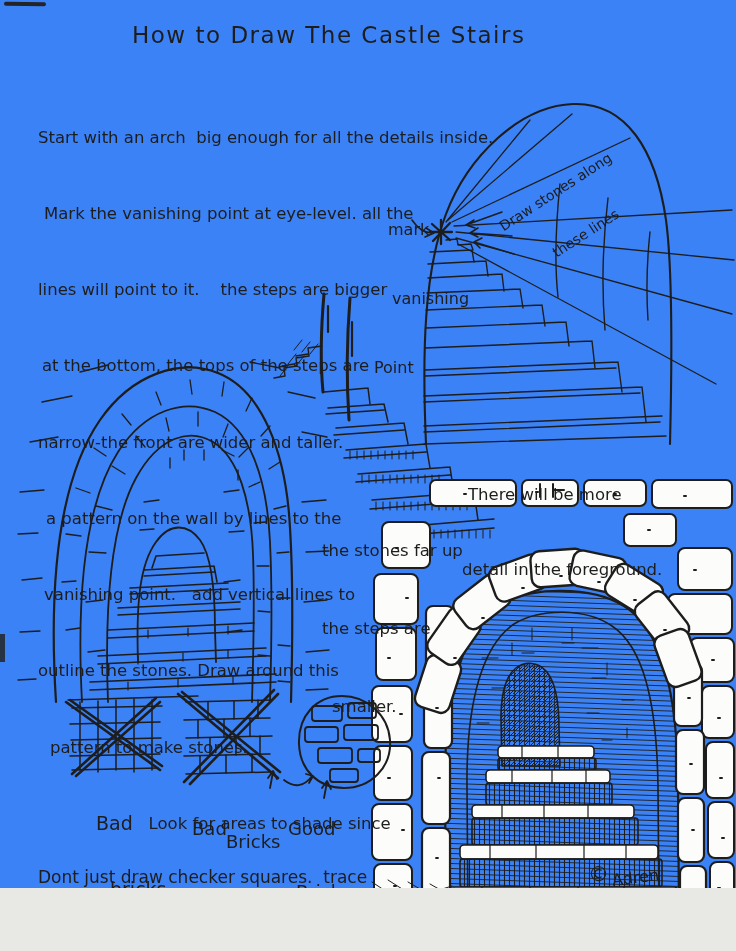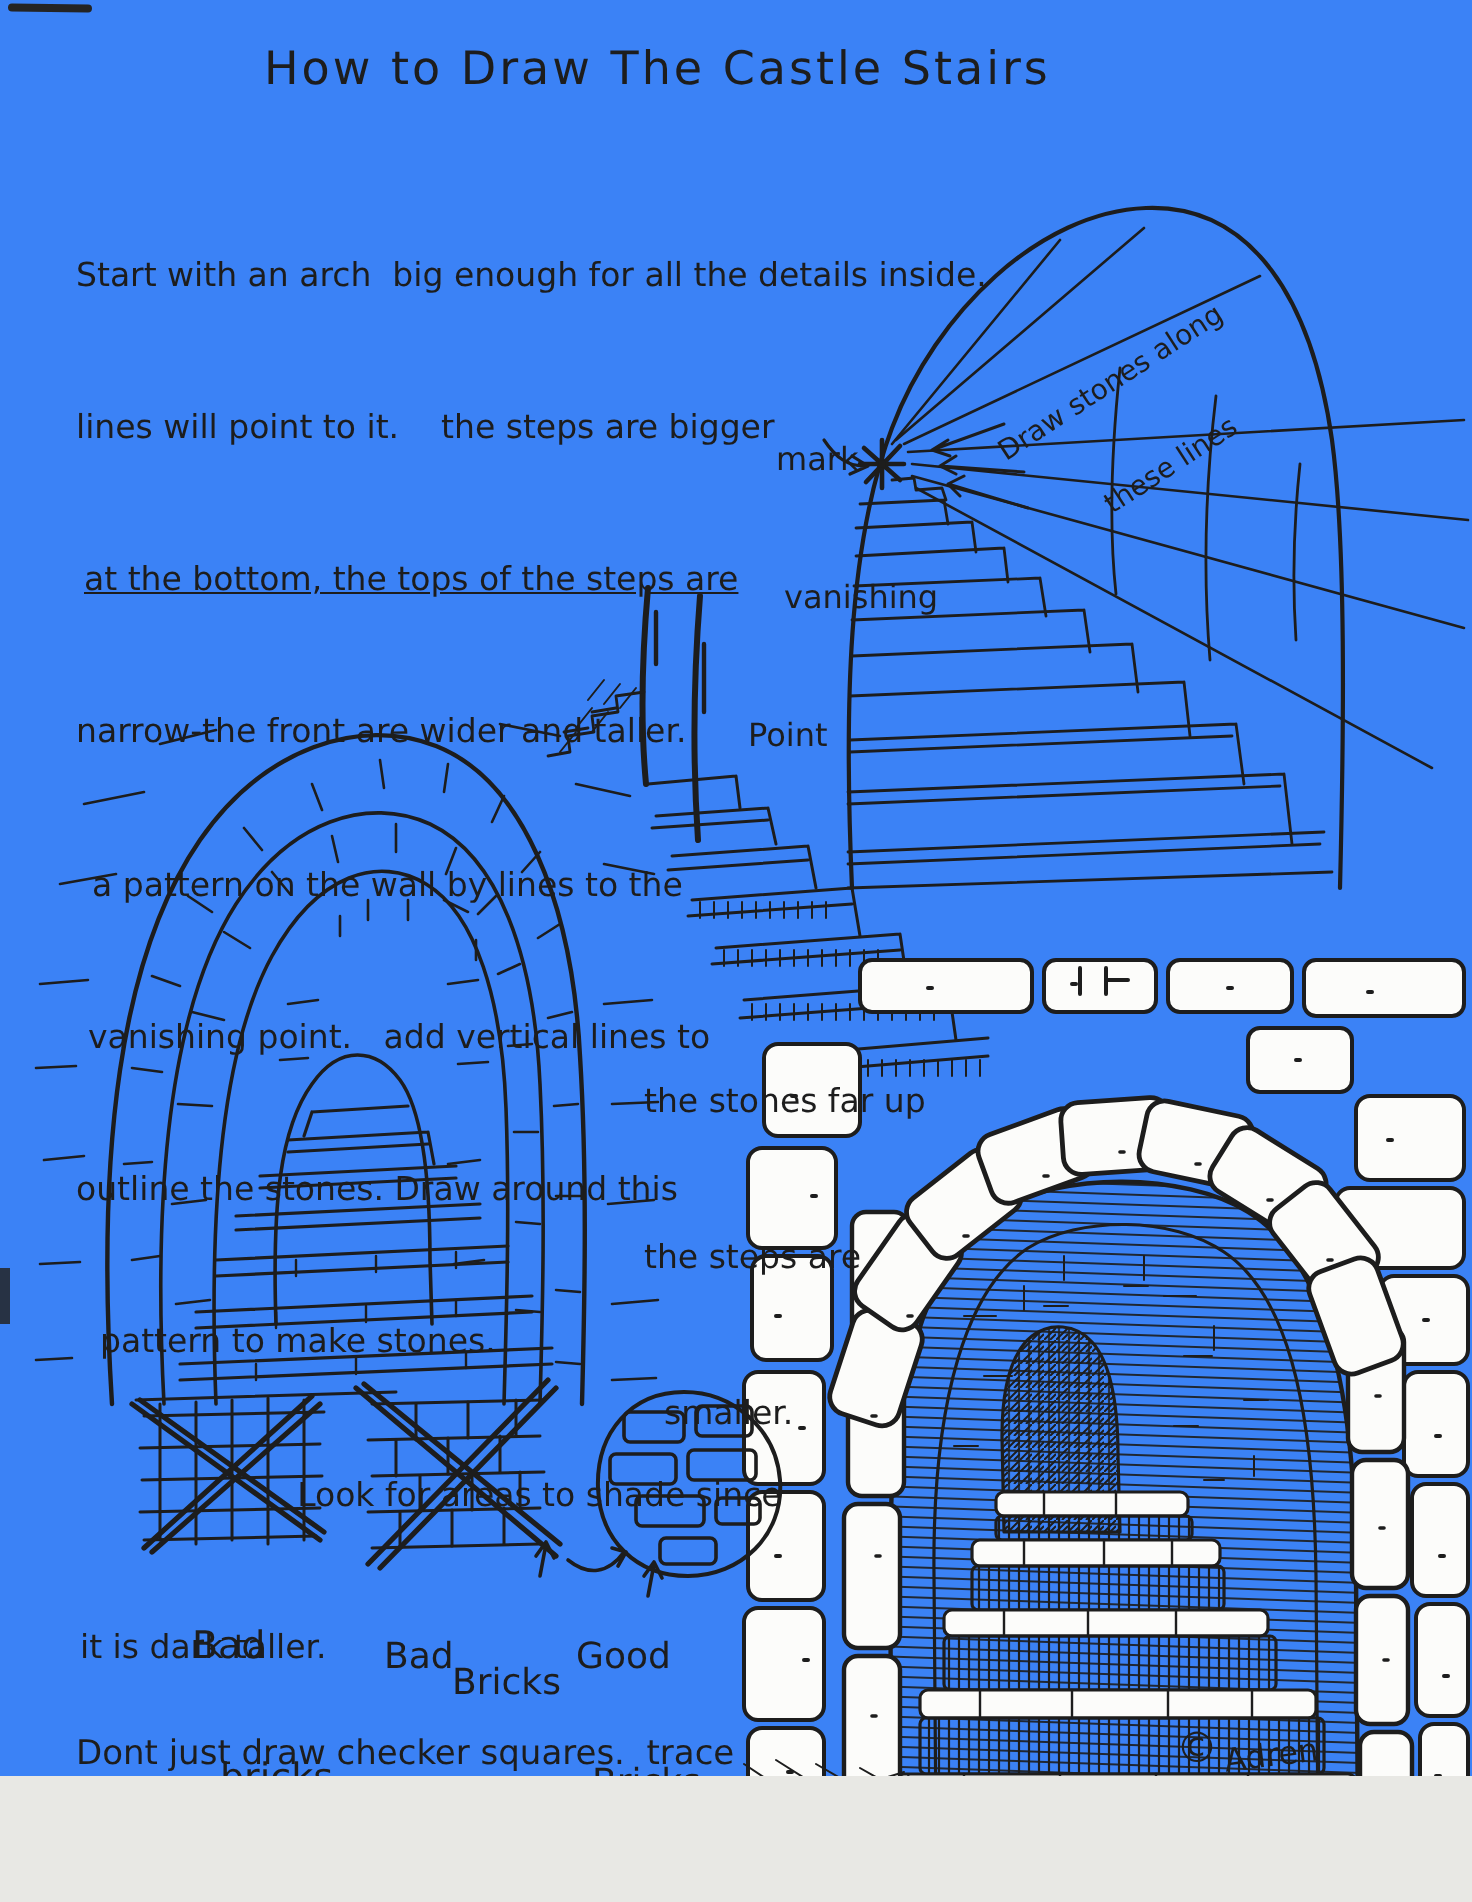--- a/index.html
+++ b/index.html
@@ -22,42 +22,47 @@
 
 <div class="page">
 
   <div class="smudge" style="left:4px;top:2px;width:42px;height:4px;border-radius:2px;transform:rotate(.6deg);"></div>
   <div class="smudge" style="left:0;top:634px;width:5px;height:28px;opacity:.85;"></div>
 
   <div class="t title" style="left:132px;top:22px;">How to Draw The Castle Stairs</div>
 
   <div class="t para" style="left:38px;top:74px;">
     <div class="line">Start with an arch  big enough for all the details inside.</div>
+    <div class="line" style="margin-left:6px;">Mark the vanishing point at eye-level. all the</div>
     <div class="line">lines will point to it.    the steps are bigger</div>
-    <div class="line" style="margin-left:4px;text-decoration:underline;">at the bottom, the tops of the steps are</div>
+    <div class="line" style="margin-left:4px;">at the bottom, the tops of the steps are</div>
     <div class="line">narrow-the front are wider and taller.</div>
     <div class="line" style="margin-left:8px;">a pattern on the wall by lines to the</div>
     <div class="line" style="margin-left:6px;">vanishing point.   add vertical lines to</div>
     <div class="line">outline the stones. Draw around this</div>
     <div class="line" style="margin-left:12px;">pattern to make stones.</div>
     <div class="line" style="margin-left:8px;text-align:center;">Look for areas to shade since</div>
     <div class="line" style="margin-left:2px;">it is dark taller.</div>
   </div>
 
   <div class="t" style="left:374px;top:172px;font-size:16px;line-height:23px;">
     <div class="line" style="margin-left:14px;">mark</div>
     <div class="line" style="margin-left:18px;">vanishing</div>
     <div class="line">Point</div>
   </div>
 
   <div class="t rot" style="left:478px;top:192px;">
     <div class="line">Draw stones along</div>
     <div class="line" style="margin-left:30px;">these lines</div>
   </div>
 
+  <div class="t hand" style="left:462px;top:432px;">
+    <div class="line" style="margin-left:6px;">There will be more</div>
+    <div class="line">detail in the foreground.</div>
+  </div>
 
   <div class="t hand" style="left:322px;top:486px;line-height:26px;">
     <div class="line">the stones far up</div>
     <div class="line">the steps are</div>
     <div class="line" style="margin-left:10px;">smaller.</div>
   </div>
 
   <div class="t small-label" style="left:96px;top:768px;font-size:19px;">
     <div class="line">Bad</div>
     <div class="line" style="margin-left:14px;">bricks</div>

